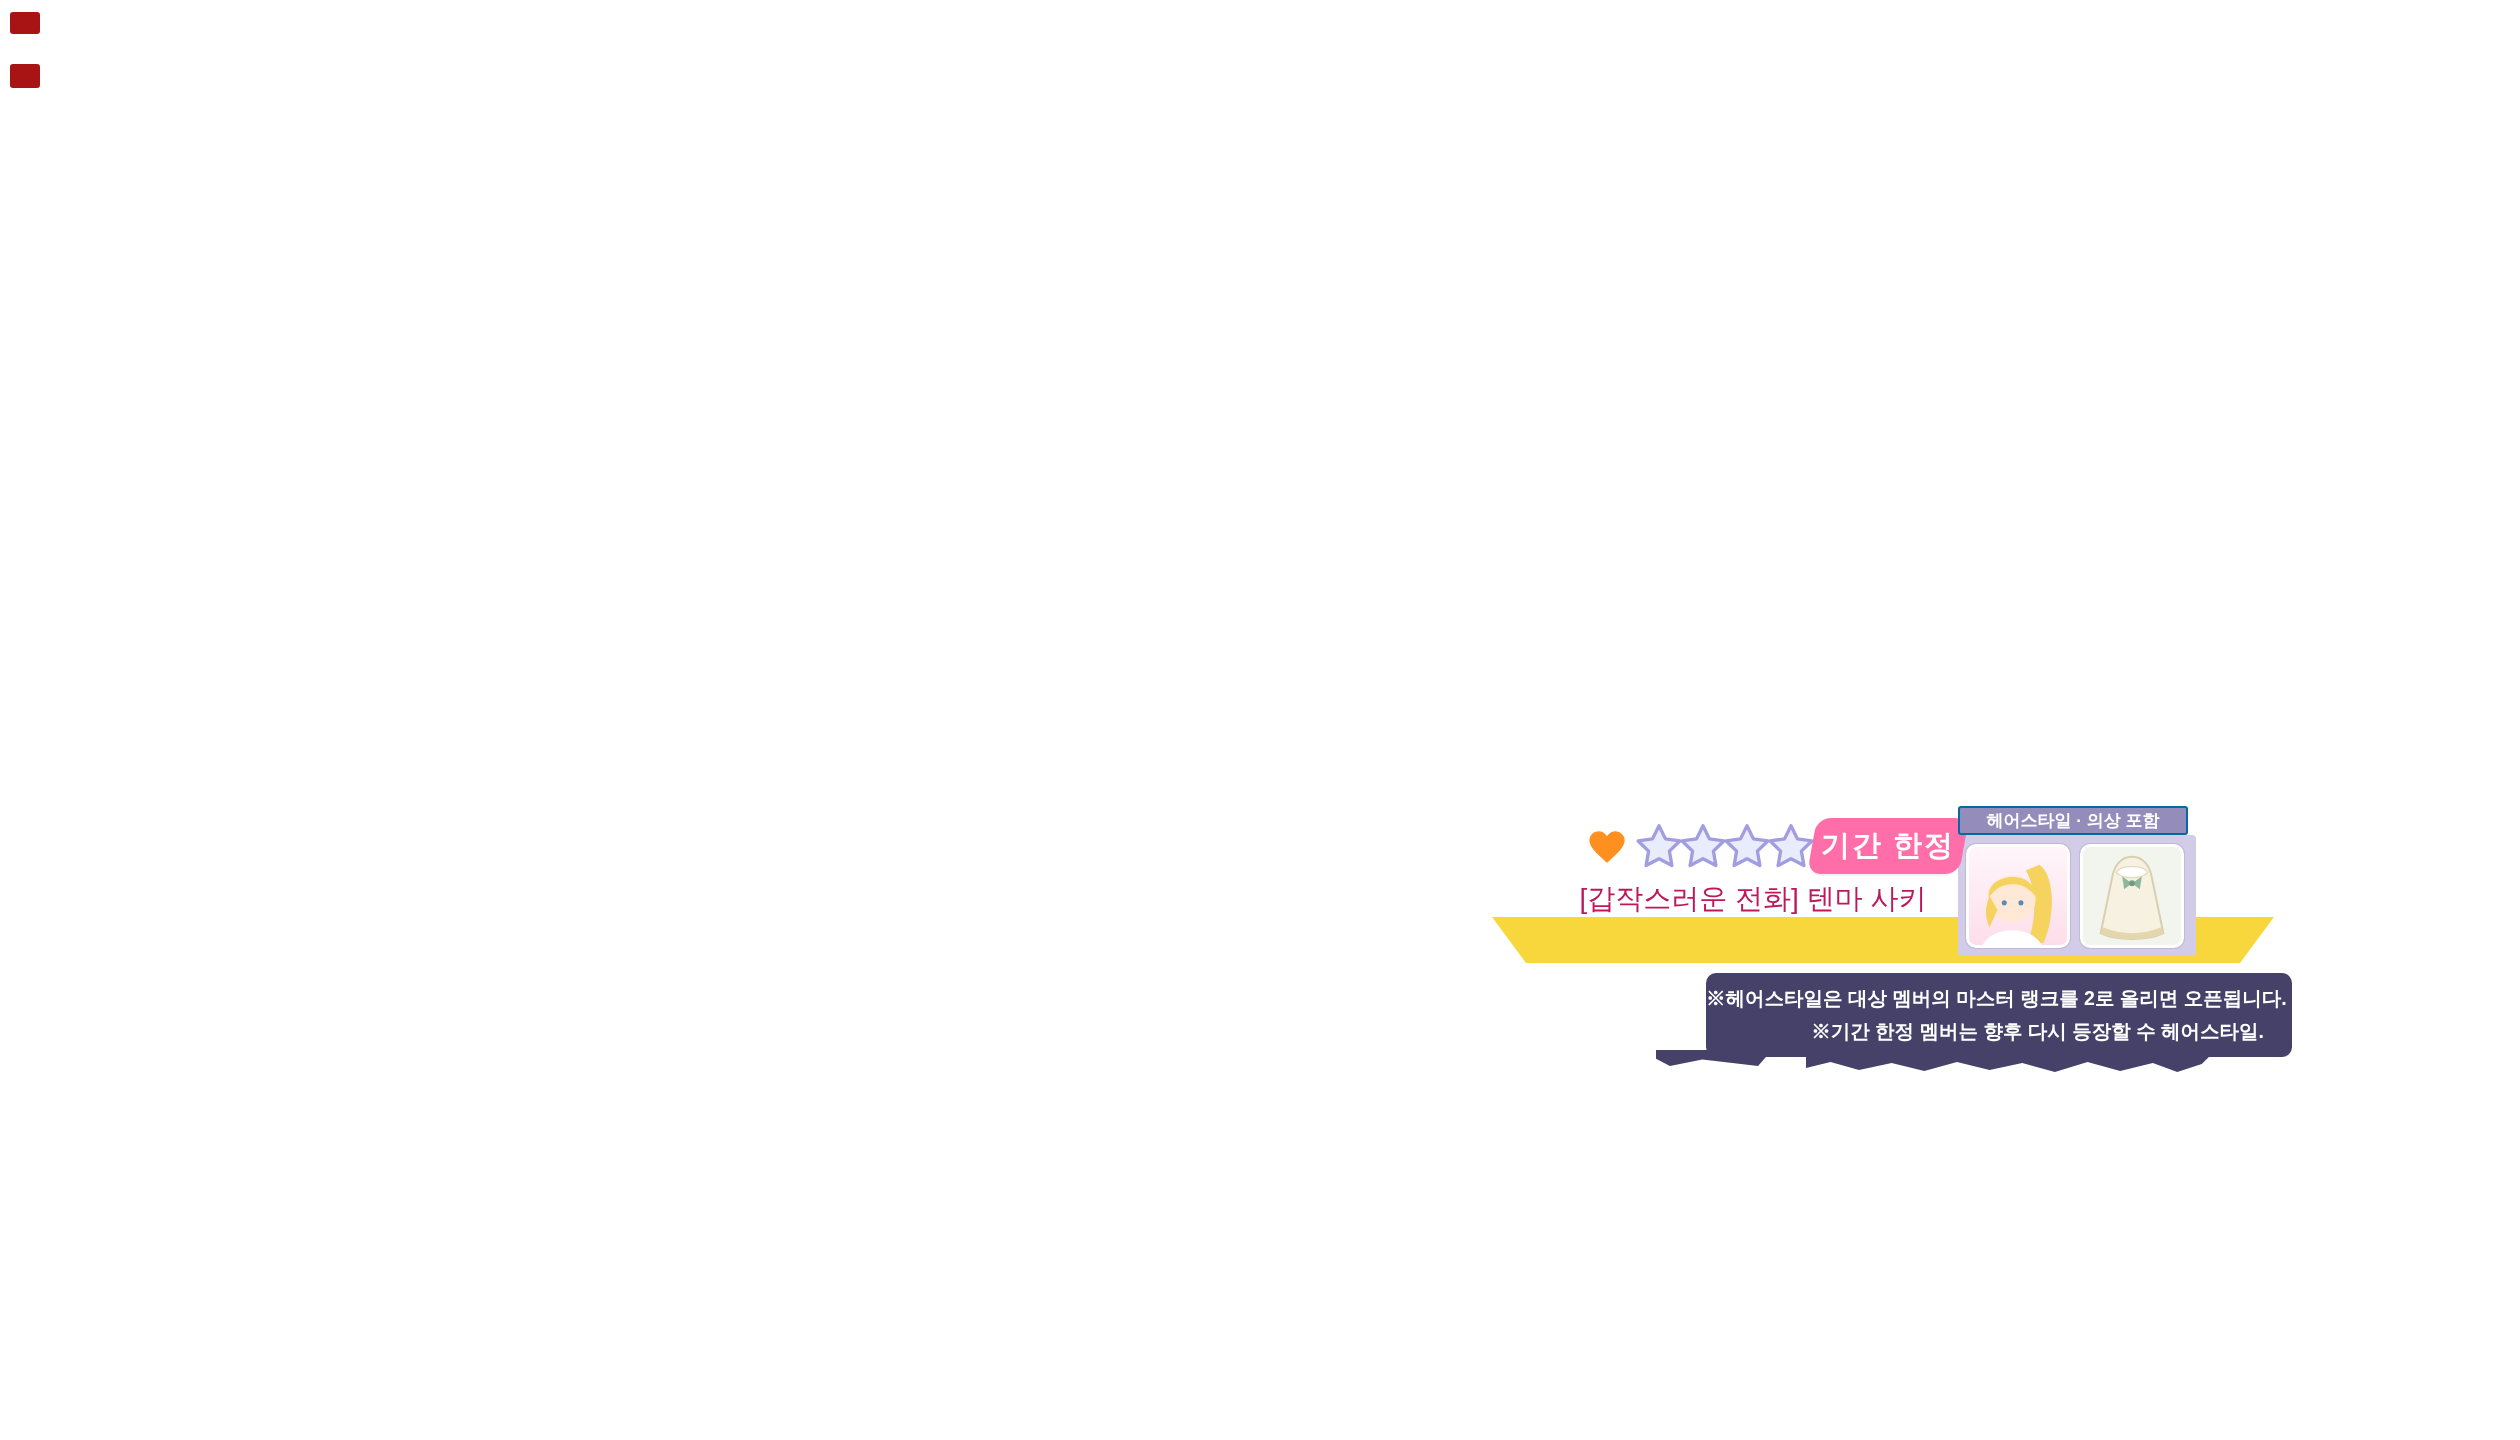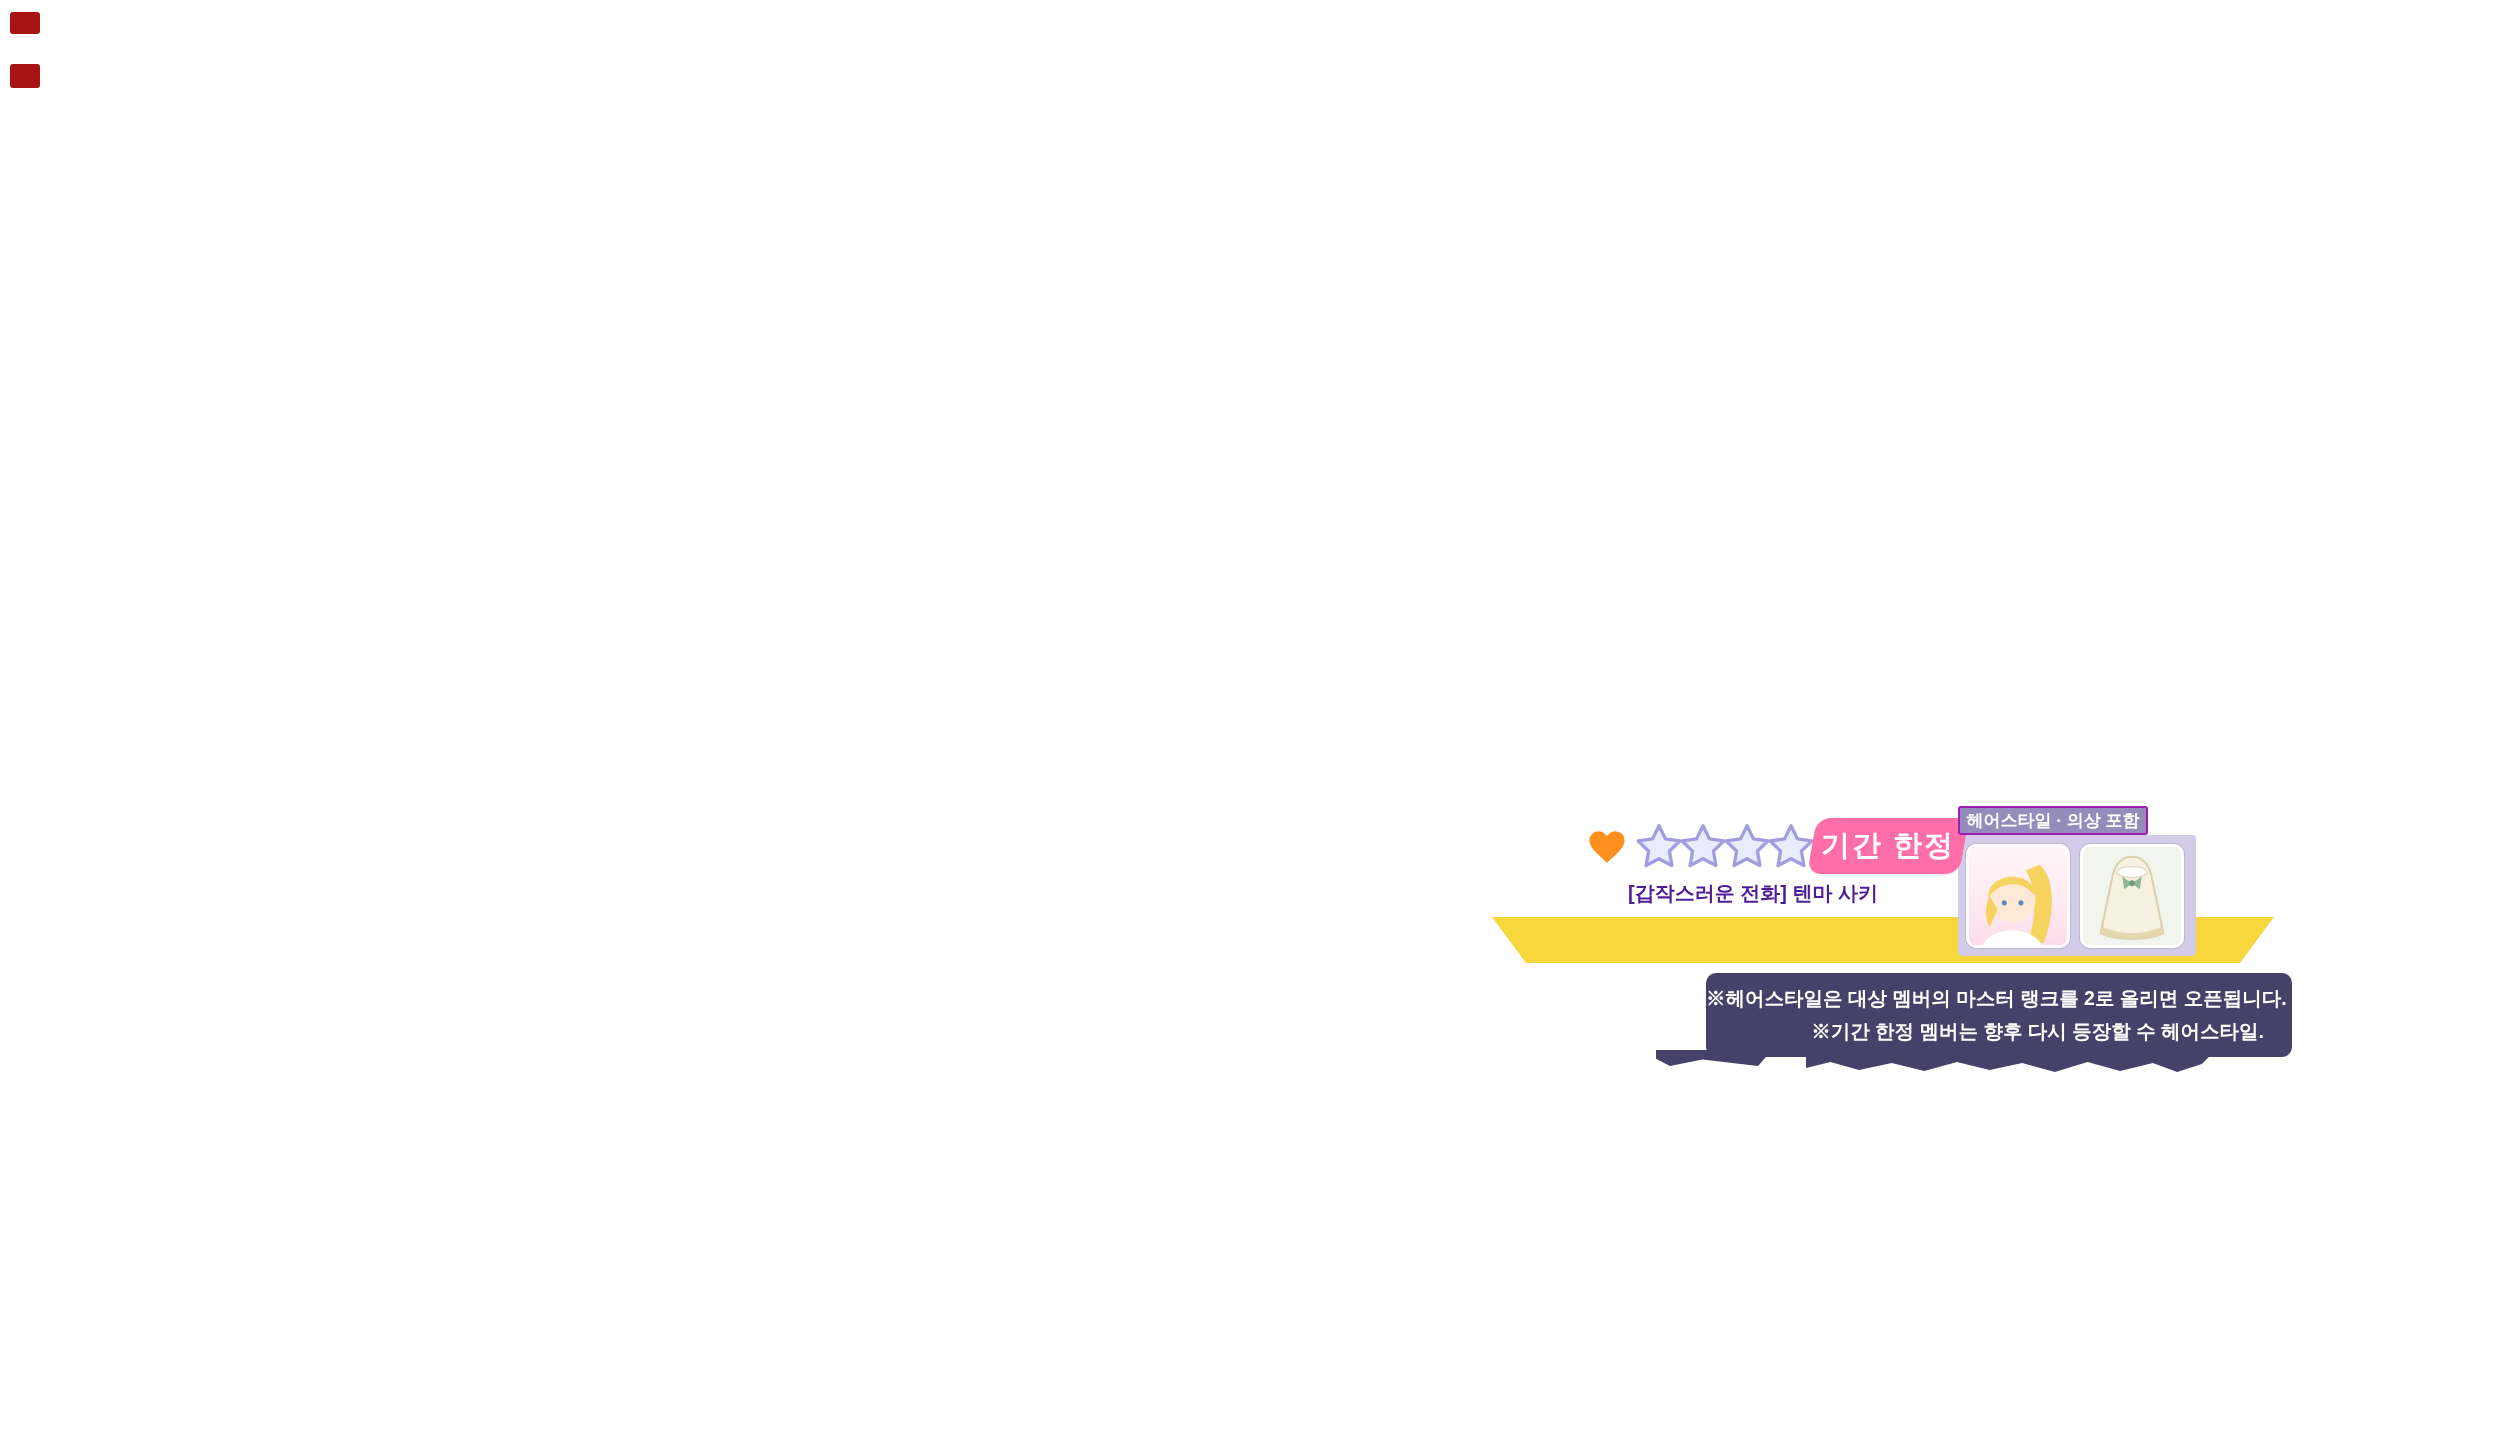--- a/index.html
+++ b/index.html
@@ -45,29 +45,29 @@
   .limited-badge span {
     transform:skewX(10deg);
     color:#ffffff; font-size:29px; font-weight:bold; letter-spacing:2px;
     white-space:nowrap;
   }
 
   
   .member-title {
     position:absolute; left:1533px; top:880px; width:440px;
     text-align:center;
-    color:#4c1d95; font-size:20px; font-weight:bold;
+    color:#be185d; font-size:28px; font-weight:normal;
     white-space:nowrap; z-index:4;
   }
 
   
   .includes-strip {
-    position:absolute; left:1958px; top:806px; width:190px; height:29px;
+    position:absolute; left:1958px; top:806px; width:230px; height:29px;
     background:#948cba;
-    border:2px solid #a21caf; border-radius:3px;
+    border:2px solid #0369a1; border-radius:3px;
     box-sizing:border-box;
     color:#ffffff; font-size:17px; font-weight:bold;
     display:flex; align-items:center; justify-content:center;
     white-space:nowrap; z-index:5;
   }
 
   
   .thumb-panel {
     position:absolute; left:1958px; top:835px; width:238px; height:121px;
     background:#d2cce8; border-radius:4px;

